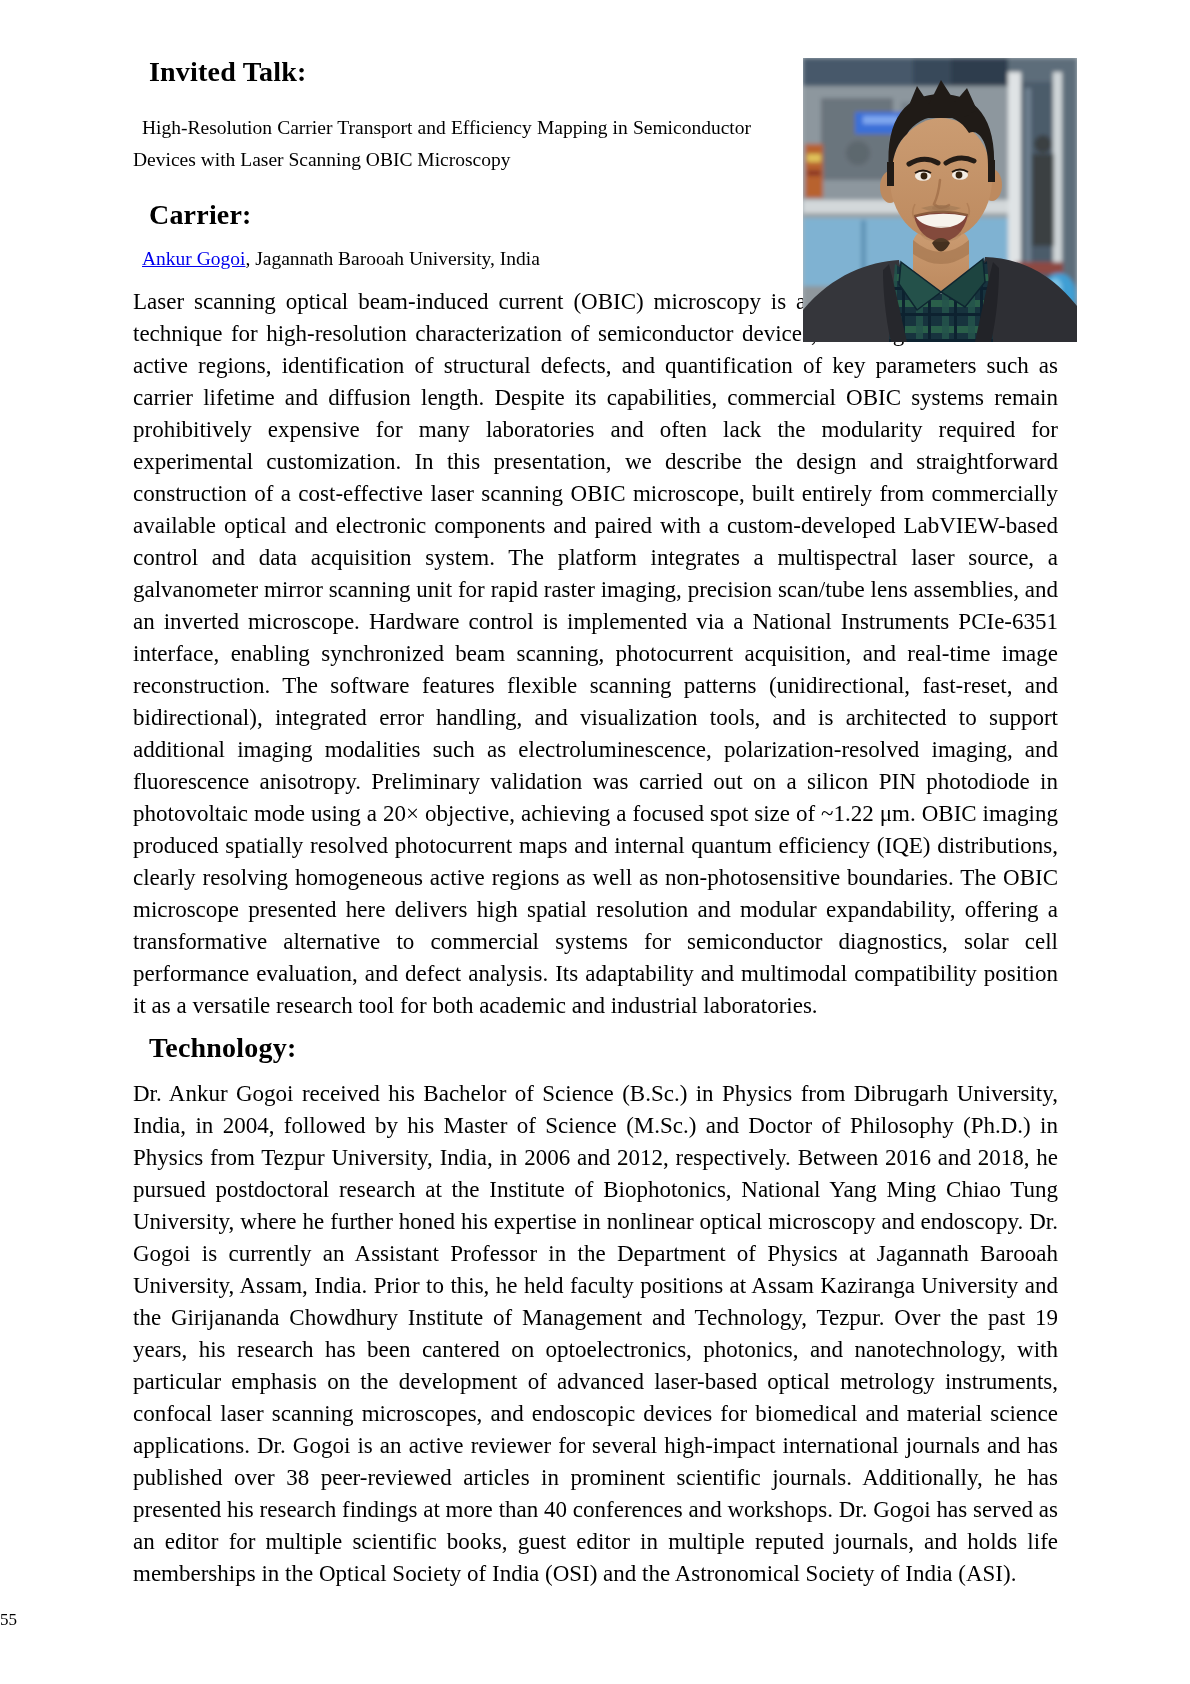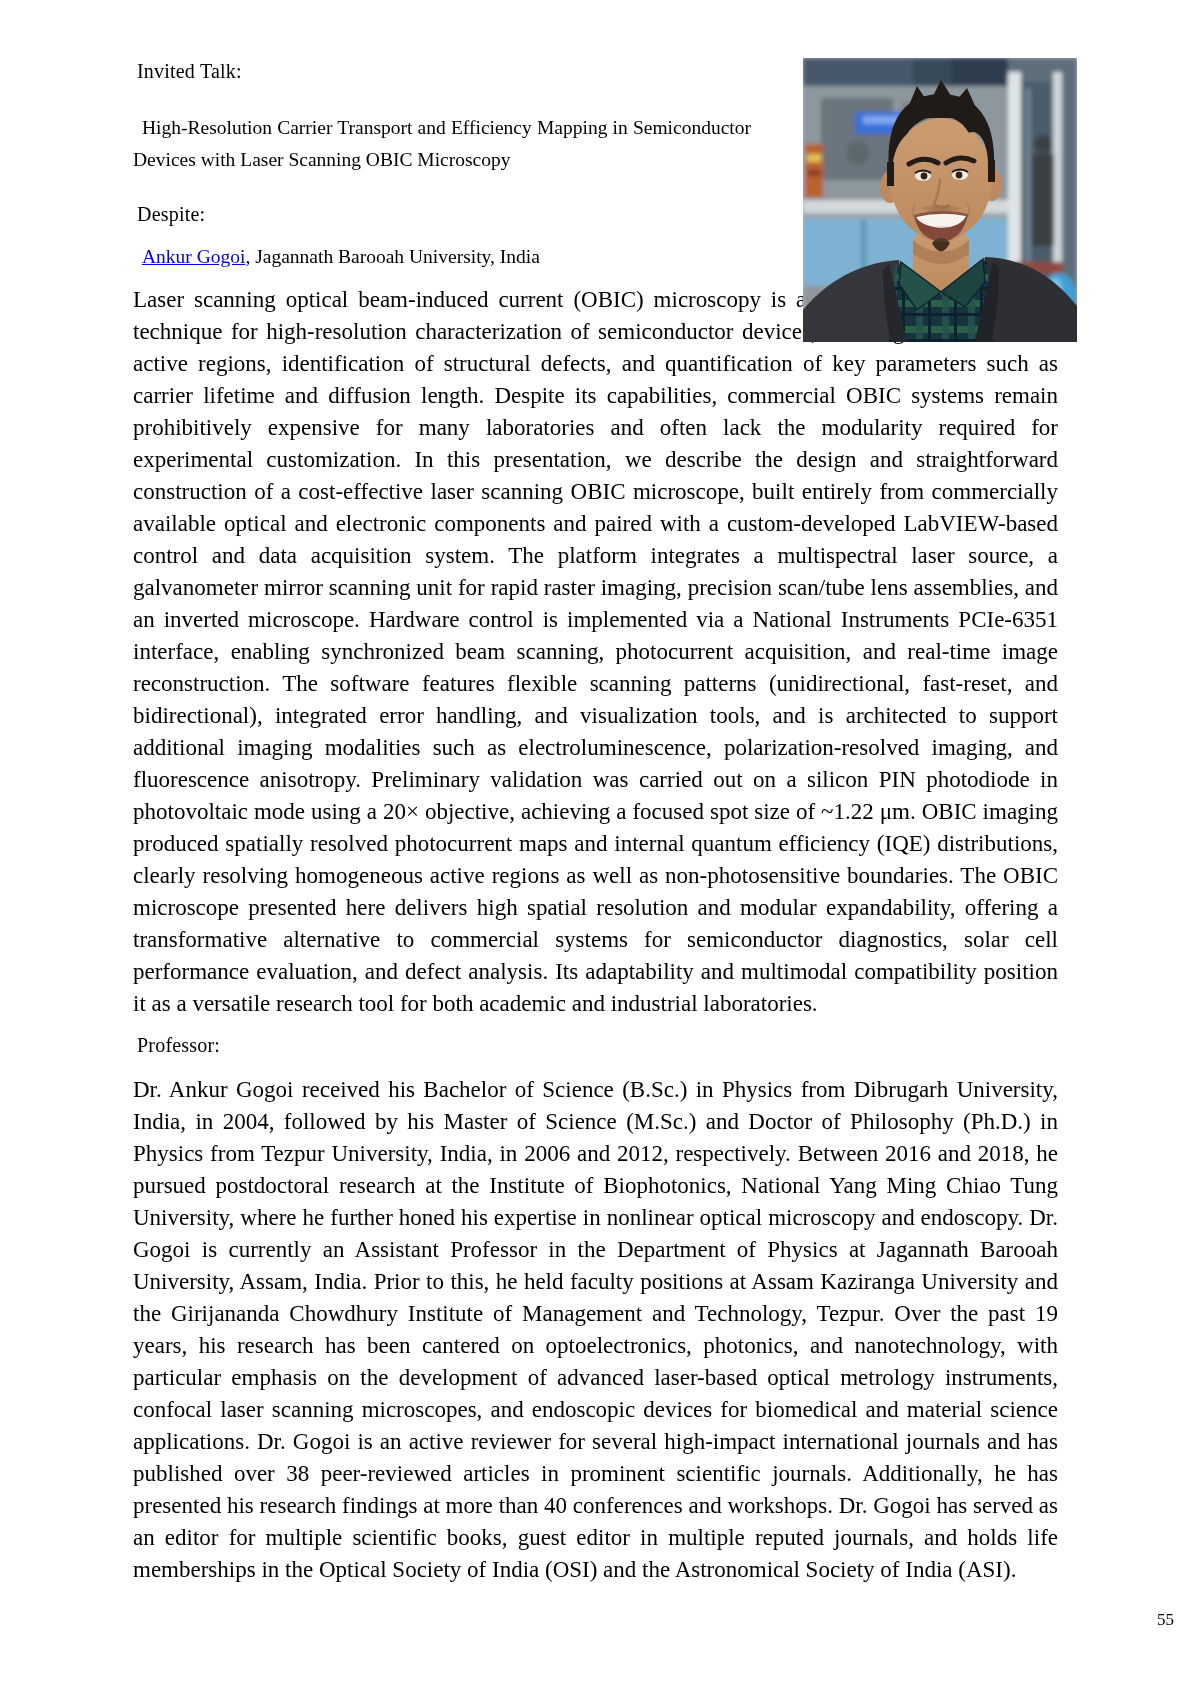--- a/index.html
+++ b/index.html
@@ -6,66 +6,66 @@
   .page{
     position:relative;
     width:1190px;height:1684px;
     background:#ffffff;
     margin:0 auto;
     font-family:"Liberation Serif", serif;
     color:#000;
     overflow:hidden;
   }
   .content{position:absolute;left:133px;top:0;width:925px;}
-  h1.sec{font-size:20px;line-height:29px;font-weight:normal;margin:4px;letter-spacing:0.2px;}
+  h1.sec{font-size:28px;line-height:29px;font-weight:bold;margin:16px;letter-spacing:0.2px;}
   #h-invited{margin-top:57px;}
   .talk-title{
     margin:26px 12px 0 0;width:618px;
     font-size:19.5px;line-height:32px;
     text-align:justify;text-indent:9px;
   }
   #h-speaker{margin-top:24px;}
   .speaker-line{margin:14px 0 0 9px;font-size:19.5px;line-height:27px;font-family:Liberation Serif, serif;}
   .speaker-link{color:#0000EE;text-decoration:underline;cursor:pointer;}
   #h-abstract{margin-top:100px;}
   .body-para{
     margin:14px 0 0 0;
     font-size:23px;line-height:32px;
     text-align:justify;
   }
   #h-biography{margin-top:11px;}
   .page-number{
     position:absolute;left:0;right:16px;top:1610px;
-    text-align:right;font-size:17px;
+    text-align:left;font-size:17px;
   }
   .photo{
     position:absolute;left:803px;top:58px;width:274px;height:284px;
     overflow:hidden;background:#aeb6bb;
   }
   .photo svg{display:block;}
 </style>
 </head>
 <body>
 
 <div class="page">
 
   <div class="content">
 
     <h1 class="sec" id="h-invited">Invited Talk:</h1>
 
     <p class="talk-title">High-Resolution Carrier Transport and Efficiency Mapping in Semiconductor Devices with Laser Scanning OBIC Microscopy</p>
 
-    <h1 class="sec" id="h-speaker">Despite:</h1>
+    <h1 class="sec" id="h-speaker">Carrier:</h1>
 
     <p class="speaker-line"><a class="speaker-link" href="#">Ankur Gogoi</a><span>, Jagannath Barooah University, India</span></p>
 
 
     <p class="body-para">Laser scanning optical beam-induced current (OBIC) microscopy is a powerful, non-destructive technique for high-resolution characterization of semiconductor devices, enabling visualization of active regions, identification of structural defects, and quantification of key parameters such as carrier lifetime and diffusion length. Despite its capabilities, commercial OBIC systems remain prohibitively expensive for many laboratories and often lack the modularity required for experimental customization. In this presentation, we describe the design and straightforward construction of a cost-effective laser scanning OBIC microscope, built entirely from commercially available optical and electronic components and paired with a custom-developed LabVIEW-based control and data acquisition system. The platform integrates a multispectral laser source, a galvanometer mirror scanning unit for rapid raster imaging, precision scan/tube lens assemblies, and an inverted microscope. Hardware control is implemented via a National Instruments PCIe-6351 interface, enabling synchronized beam scanning, photocurrent acquisition, and real-time image reconstruction. The software features flexible scanning patterns (unidirectional, fast-reset, and bidirectional), integrated error handling, and visualization tools, and is architected to support additional imaging modalities such as electroluminescence, polarization-resolved imaging, and fluorescence anisotropy. Preliminary validation was carried out on a silicon PIN photodiode in photovoltaic mode using a 20× objective, achieving a focused spot size of ~1.22 μm. OBIC imaging produced spatially resolved photocurrent maps and internal quantum efficiency (IQE) distributions, clearly resolving homogeneous active regions as well as non-photosensitive boundaries. The OBIC microscope presented here delivers high spatial resolution and modular expandability, offering a transformative alternative to commercial systems for semiconductor diagnostics, solar cell performance evaluation, and defect analysis. Its adaptability and multimodal compatibility position it as a versatile research tool for both academic and industrial laboratories.</p>
 
-    <h1 class="sec" id="h-biography">Professor:</h1>
+    <h1 class="sec" id="h-biography">Technology:</h1>
 
     <p class="body-para">Dr. Ankur Gogoi received his Bachelor of Science (B.Sc.) in Physics from Dibrugarh University, India, in 2004, followed by his Master of Science (M.Sc.) and Doctor of Philosophy (Ph.D.) in Physics from Tezpur University, India, in 2006 and 2012, respectively. Between 2016 and 2018, he pursued postdoctoral research at the Institute of Biophotonics, National Yang Ming Chiao Tung University, where he further honed his expertise in nonlinear optical microscopy and endoscopy. Dr. Gogoi is currently an Assistant Professor in the Department of Physics at Jagannath Barooah University, Assam, India. Prior to this, he held faculty positions at Assam Kaziranga University and the Girijananda Chowdhury Institute of Management and Technology, Tezpur. Over the past 19 years, his research has been cantered on optoelectronics, photonics, and nanotechnology, with particular emphasis on the development of advanced laser-based optical metrology instruments, confocal laser scanning microscopes, and endoscopic devices for biomedical and material science applications. Dr. Gogoi is an active reviewer for several high-impact international journals and has published over 38 peer-reviewed articles in prominent scientific journals. Additionally, he has presented his research findings at more than 40 conferences and workshops. Dr. Gogoi has served as an editor for multiple scientific books, guest editor in multiple reputed journals, and holds life memberships in the Optical Society of India (OSI) and the Astronomical Society of India (ASI).</p>
 
   </div>
 
   <div class="photo">
     <svg width="274" height="284" viewBox="0 0 274 284" xmlns="http://www.w3.org/2000/svg">
       <defs>
         <filter id="bgblur" x="-10%" y="-10%" width="120%" height="120%">
           <feGaussianBlur stdDeviation="2.2"></feGaussianBlur>

